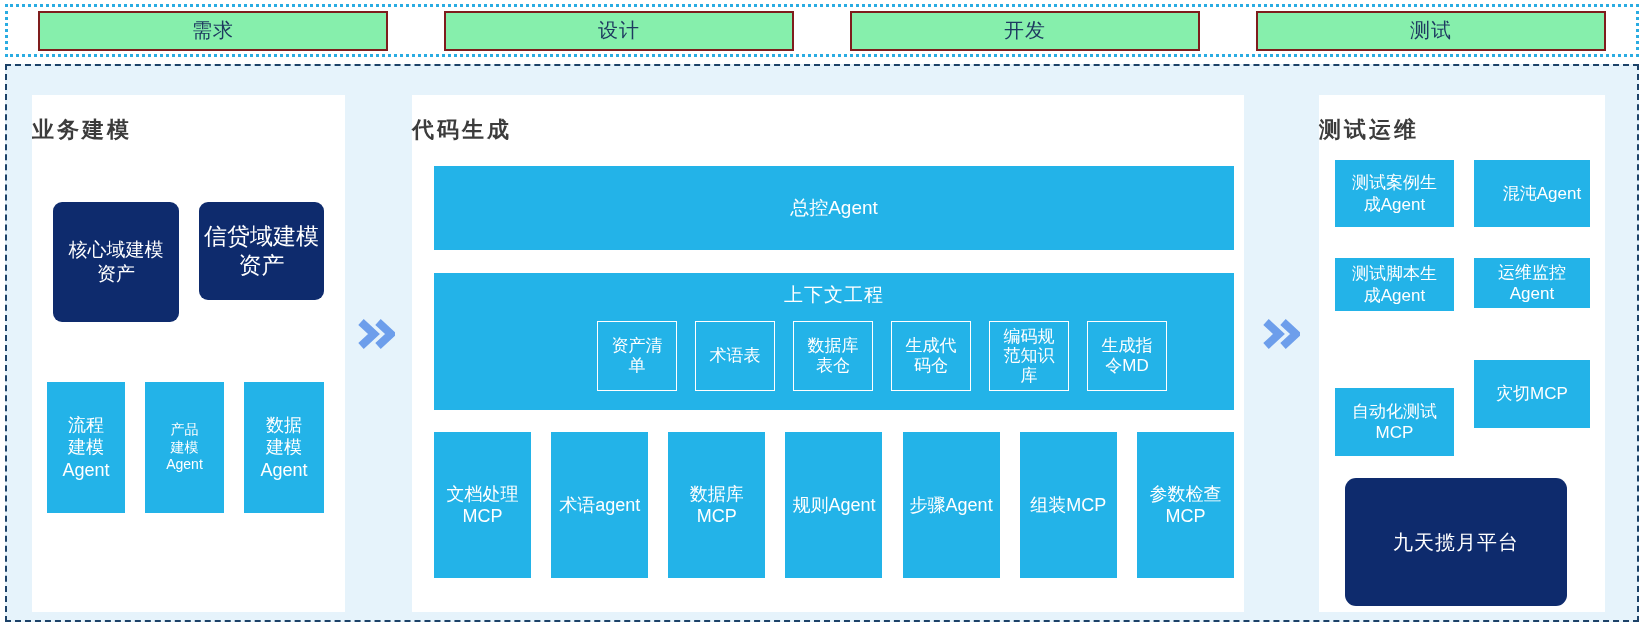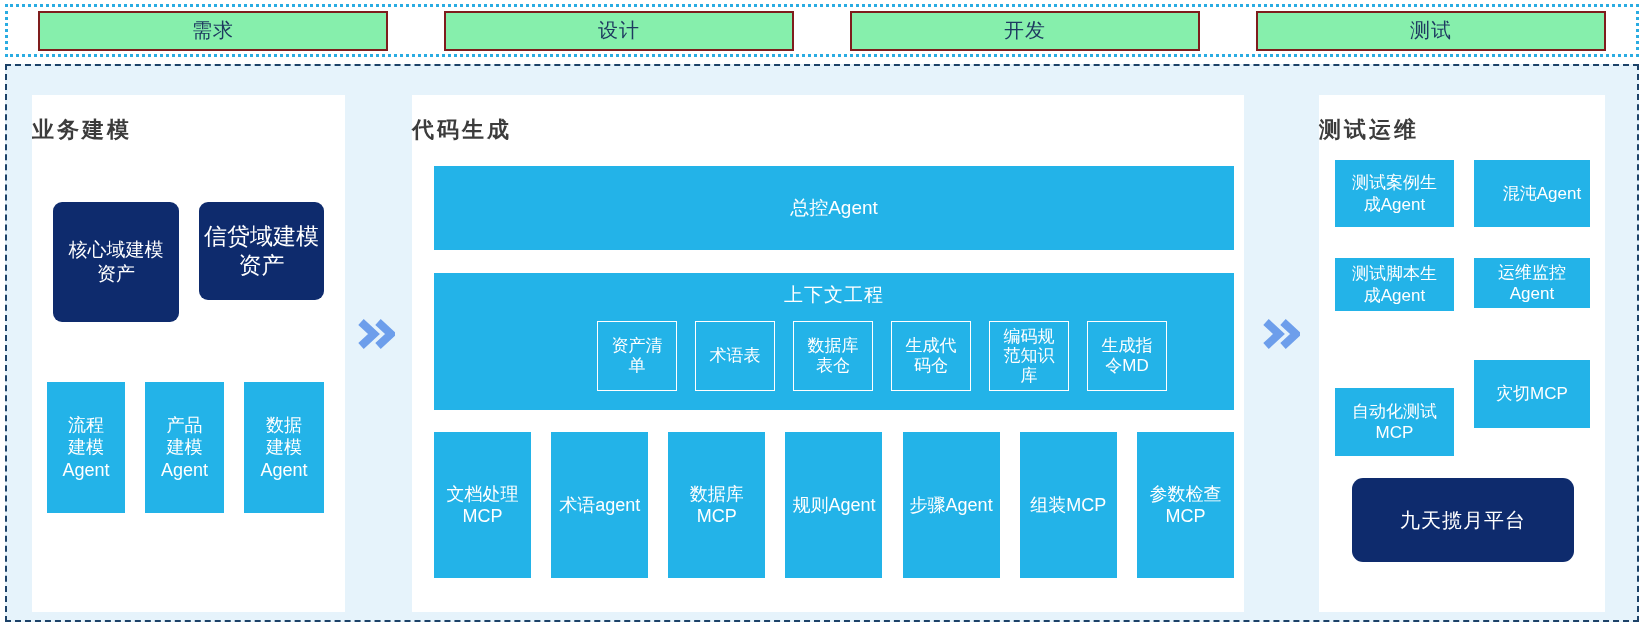--- a/index.html
+++ b/index.html
@@ -42,21 +42,21 @@
     display: flex; align-items: center; justify-content: center;
     text-align: center; white-space: pre-line; line-height: 1.25;
     background: #23b3e8; color: #ffffff;
   }
   .navy { background: #0e2b6d; border-radius: 9px; }
 
   
   .asset-1 { left: 21px;  top: 107px; width: 126px; height: 120px; font-size: 19px; }
   .asset-2 { left: 167px; top: 107px; width: 125px; height: 98px; font-size: 23px; }
   .bm-agent-1 { left: 15px;  top: 287px; width: 78px; height: 131px; font-size: 18px; }
-  .bm-agent-2 { left: 113px; top: 287px; width: 79px; height: 131px; font-size: 18px; }
+  .bm-agent-2 { left: 113px; top: 287px; width: 79px; height: 131px; font-size: 14px; }
   .bm-agent-3 { left: 212px; top: 287px; width: 80px; height: 131px; font-size: 18px; }
 
   
   .master-bar { left: 22px; top: 71px; width: 800px; height: 84px; font-size: 19px; }
   .context-section {
     position: absolute; left: 22px; top: 178px; width: 800px; height: 137px;
     background: #23b3e8; box-sizing: border-box;
   }
   .context-title {
     text-align: center; padding-top: 9px; font-size: 19px; color: #ffffff;
@@ -83,21 +83,21 @@
   }
 
   
   .t-box { font-size: 17px; }
   .t-r1c1 { left: 16px;  top: 65px;  width: 119px; height: 67px; }
   .t-r1c2 { left: 155px; top: 65px;  width: 116px; height: 67px; padding-left: 20px; }
   .t-r2c1 { left: 16px;  top: 163px; width: 119px; height: 53px; }
   .t-r2c2 { left: 155px; top: 163px; width: 116px; height: 50px; }
   .t-r3c1 { left: 16px;  top: 265px; width: 119px; height: 68px; margin-top: 28px; }
   .t-r3c2 { left: 155px; top: 265px; width: 116px; height: 68px; }
-  .platform { left: 33px; top: 383px; width: 222px; height: 84px; font-size: 20px;
+  .platform { left: 26px; top: 383px; width: 222px; height: 128px; font-size: 20px;
               border-radius: 11px; letter-spacing: 1px; }
 
   
   .flow-arrow { position: absolute; top: 253px; width: 38px; height: 30px; }
   .flow-arrow-1 { left: 350px; }
   .flow-arrow-2 { left: 1255px; }
 </style>
 </head>
 <body>
 

